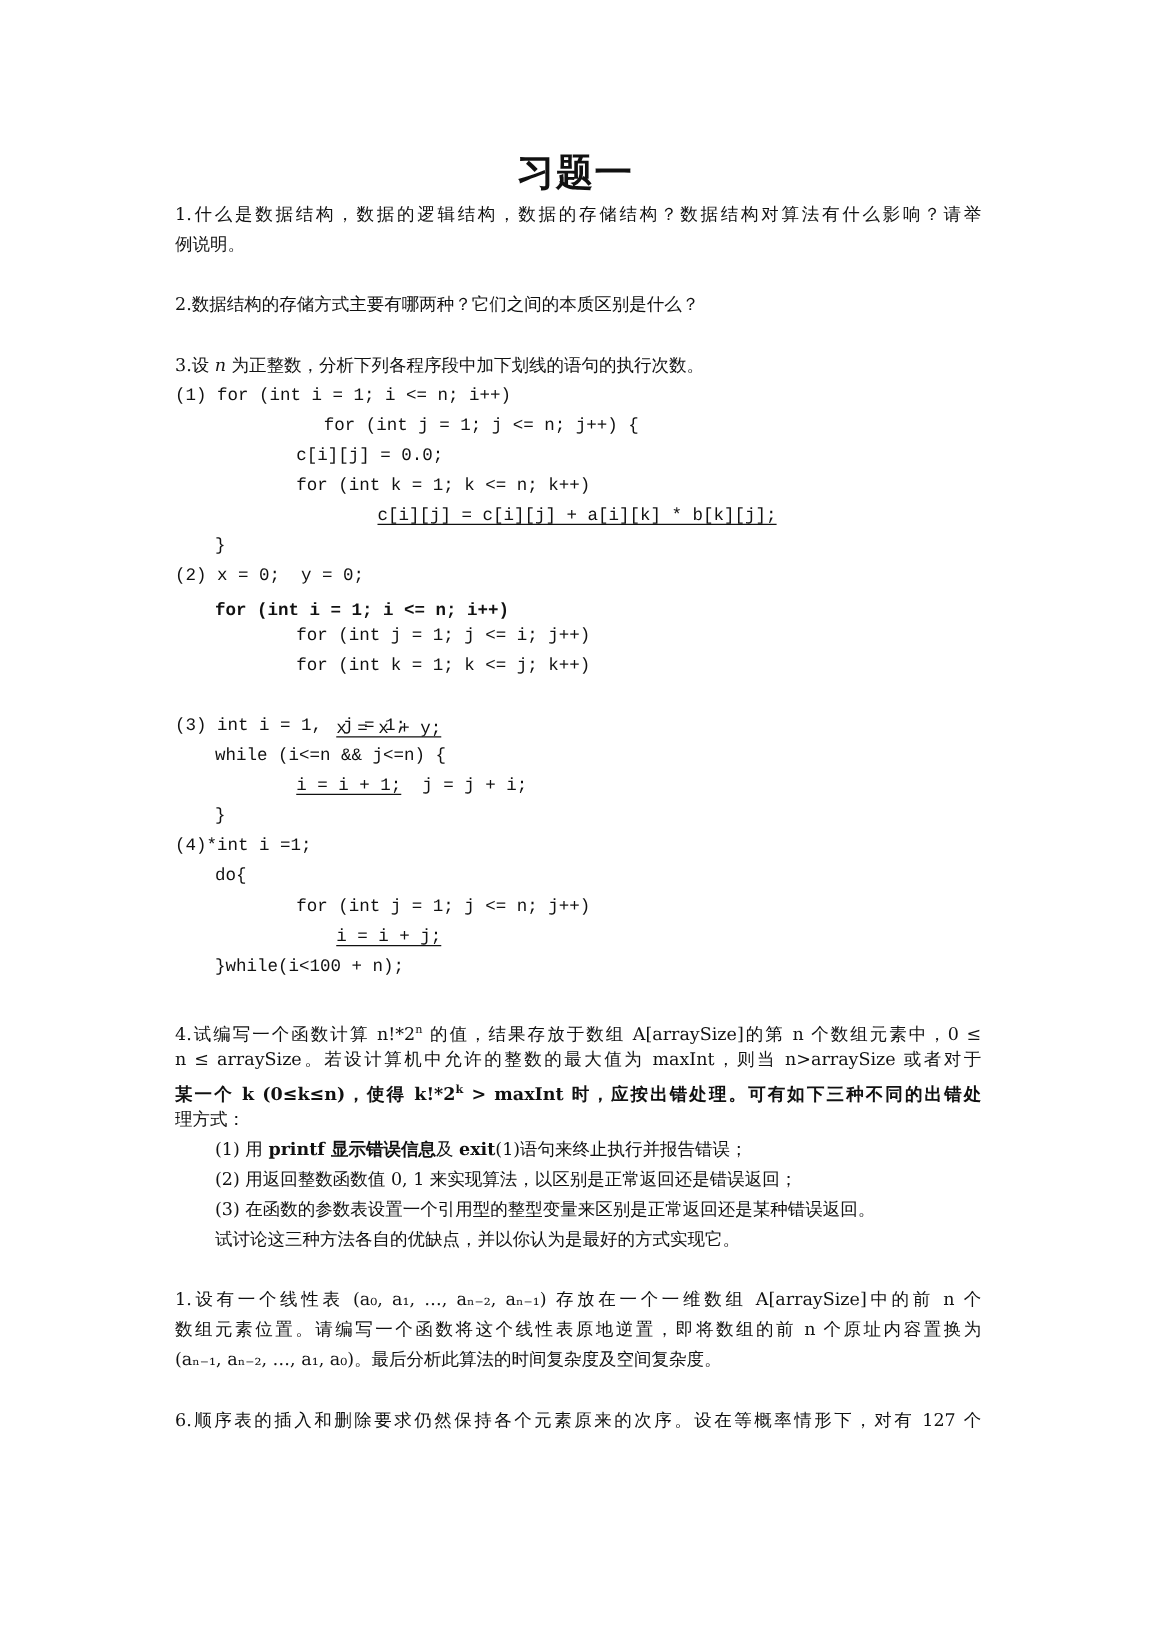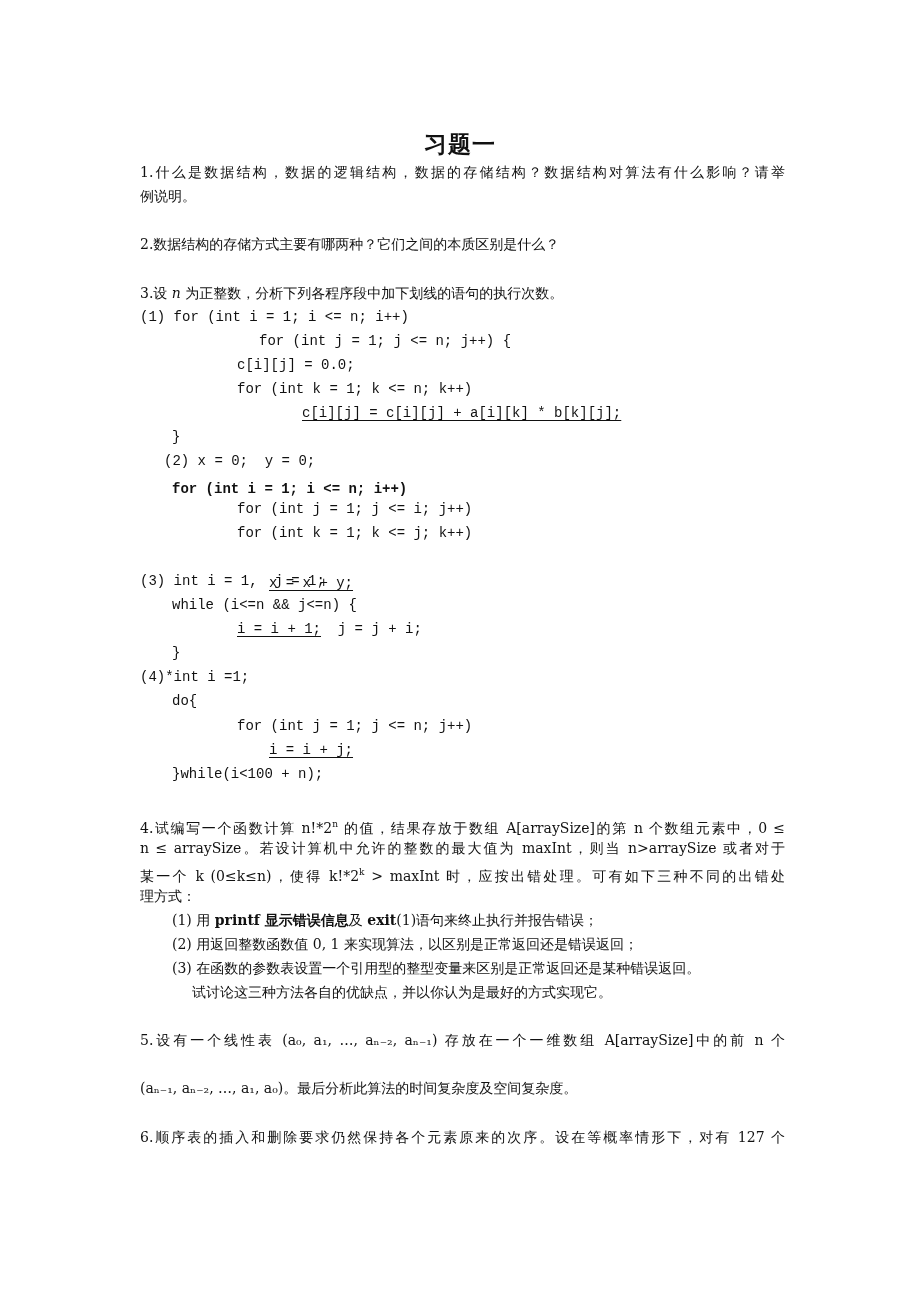--- a/index.html
+++ b/index.html
@@ -1,20 +1,20 @@
 <!DOCTYPE html>
 <html><head>
   <meta charset="utf-8">
   <style>
     html, body { margin:0; padding:0; background:#ffffff; }
     body { width:920px; height:1302px; position:relative; overflow:hidden;
            font-family:"DejaVu Serif", "Liberation Serif", serif; color:#111; }
     .page { position:absolute; left:0; top:0; width:920px; height:1302px; background:#fff; }
     .title { position:absolute; left:0; width:920px; top:118px; text-align:center;
-             font-family:"DejaVu Sans", "Liberation Sans", sans-serif; font-weight:bold; font-size:23px; letter-spacing:1px;margin-top:11px; }
+             font-family:"DejaVu Sans", "Liberation Sans", sans-serif; font-weight:bold; font-size:30px; letter-spacing:1px; }
     .line { position:absolute; left:140px; font-size:14px; white-space:pre; line-height:20px; }
     .code { font-family:"Liberation Mono", "DejaVu Sans Mono", monospace; font-size:14px; }
     .u { text-decoration:underline; text-underline-offset:3px; }
     .b { font-weight:bold; }
     sub, sup { font-size:9px; }
     .justify { width:645px; text-align:justify; text-align-last:justify; }
   </style>
 </head>
 <body>
 
@@ -29,44 +29,45 @@
 
   <div class="line" style="top:283px;"><span>3.设 </span><i>n</i><span> 为正整数，分析下列各程序段中加下划线的语句的执行次数。</span></div>
 
   <div class="line code" style="top:307px;">(1) for (int i = 1; i &lt;= n; i++)</div>
   <div class="line code" style="top:331px; left:237px;margin-left:22px;">for (int j = 1; j &lt;= n; j++) {</div>
   <div class="line code" style="top:355px; left:237px;">c[i][j] = 0.0;</div>
   <div class="line code" style="top:379px; left:237px;">for (int k = 1; k &lt;= n; k++)</div>
   <div class="line code u" style="top:403px; left:302px;">c[i][j] = c[i][j] + a[i][k] * b[k][j];</div>
   <div class="line code" style="top:427px; left:172px;">}</div>
 
-  <div class="line code" style="top:451px;margin-left:24px;">(2) x = 0;  y = 0;</div>
+  <div class="line code" style="top:451px;">(2) x = 0;  y = 0;</div>
   <div class="line code" style="top:479px; left:172px;font-weight:bold;">for (int i = 1; i &lt;= n; i++)</div>
   <div class="line code" style="top:499px; left:237px;">for (int j = 1; j &lt;= i; j++)</div>
   <div class="line code" style="top:523px; left:237px;">for (int k = 1; k &lt;= j; k++)</div>
   <div class="line code u" style="top:573px; left:269px;">x = x + y;</div>
 
   <div class="line code" style="top:571px;">(3) int i = 1,  j = 1;</div>
   <div class="line code" style="top:595px; left:172px;">while (i&lt;=n &amp;&amp; j&lt;=n) {</div>
   <div class="line code" style="top:619px; left:237px;"><span class="u">i = i + 1;</span><span>  j = j + i;</span></div>
   <div class="line code" style="top:643px; left:172px;">}</div>
 
   <div class="line code" style="top:667px;">(4)*int i =1;</div>
   <div class="line code" style="top:691px; left:172px;text-align:center;">do{</div>
   <div class="line code" style="top:716px; left:237px;">for (int j = 1; j &lt;= n; j++)</div>
   <div class="line code u" style="top:740px; left:269px;">i = i + j;</div>
   <div class="line code" style="top:764px; left:172px;">}while(i&lt;100 + n);</div>
 
   <div class="line justify" style="top:814px;"><span>4.试编写一个函数计算 n!*2</span><sup>n</sup><span> 的值，结果存放于数组 A[arraySize]的第 n 个数组元素中，0 ≤</span></div>
   <div class="line justify" style="top:838px;">n ≤ arraySize。若设计算机中允许的整数的最大值为 maxInt，则当 n&gt;arraySize 或者对于</div>
-  <div class="line justify" style="top:862px;"><span>某一个 k (0≤k≤n)，使得 k!*2</span><sup>k</sup><span> &gt; maxInt 时，应按出错处理。可有如下三种不同的出错处</span></div>
+  <div class="line justify" style="top:862px;font-weight:bold;"><span>某一个 k (0≤k≤n)，使得 k!*2</span><sup>k</sup><span> &gt; maxInt 时，应按出错处理。可有如下三种不同的出错处</span></div>
   <div class="line" style="top:886px;">理方式：</div>
   <div class="line" style="top:910px; left:172px;"><span>(1) 用 </span><span class="b">printf 显示错误信息</span><span>及 </span><span class="b">exit</span><span>(1)语句来终止执行并报告错误；</span></div>
   <div class="line" style="top:934px; left:172px;">(2) 用返回整数函数值 0, 1 来实现算法，以区别是正常返回还是错误返回；</div>
   <div class="line" style="top:958px; left:172px;">(3) 在函数的参数表设置一个引用型的整型变量来区别是正常返回还是某种错误返回。</div>
-  <div class="line" style="top:982px; left:172px;margin-left:20px;">试讨论这三种方法各自的优缺点，并以你认为是最好的方式实现它。</div>
+  <div class="line" style="top:982px; left:172px;">试讨论这三种方法各自的优缺点，并以你认为是最好的方式实现它。</div>
 
-  <div class="line justify" style="top:1030px;">5.设有一个线性表 (a₀, a₁, …, aₙ₋₂, aₙ₋₁) 存放在一个一维数组 A[arraySize]中的前 n 个</div>
+  <div class="line justify" style="top:1030px;">1.设有一个线性表 (a₀, a₁, …, aₙ₋₂, aₙ₋₁) 存放在一个一维数组 A[arraySize]中的前 n 个</div>
+  <div class="line justify" style="top:1054px;">数组元素位置。请编写一个函数将这个线性表原地逆置，即将数组的前 n 个原址内容置换为</div>
   <div class="line" style="top:1078px;">(aₙ₋₁, aₙ₋₂, …, a₁, a₀)。最后分析此算法的时间复杂度及空间复杂度。</div>
 
   <div class="line justify" style="top:1127px;">6.顺序表的插入和删除要求仍然保持各个元素原来的次序。设在等概率情形下，对有 127 个</div>
 
 </div>
 
 </body></html>

